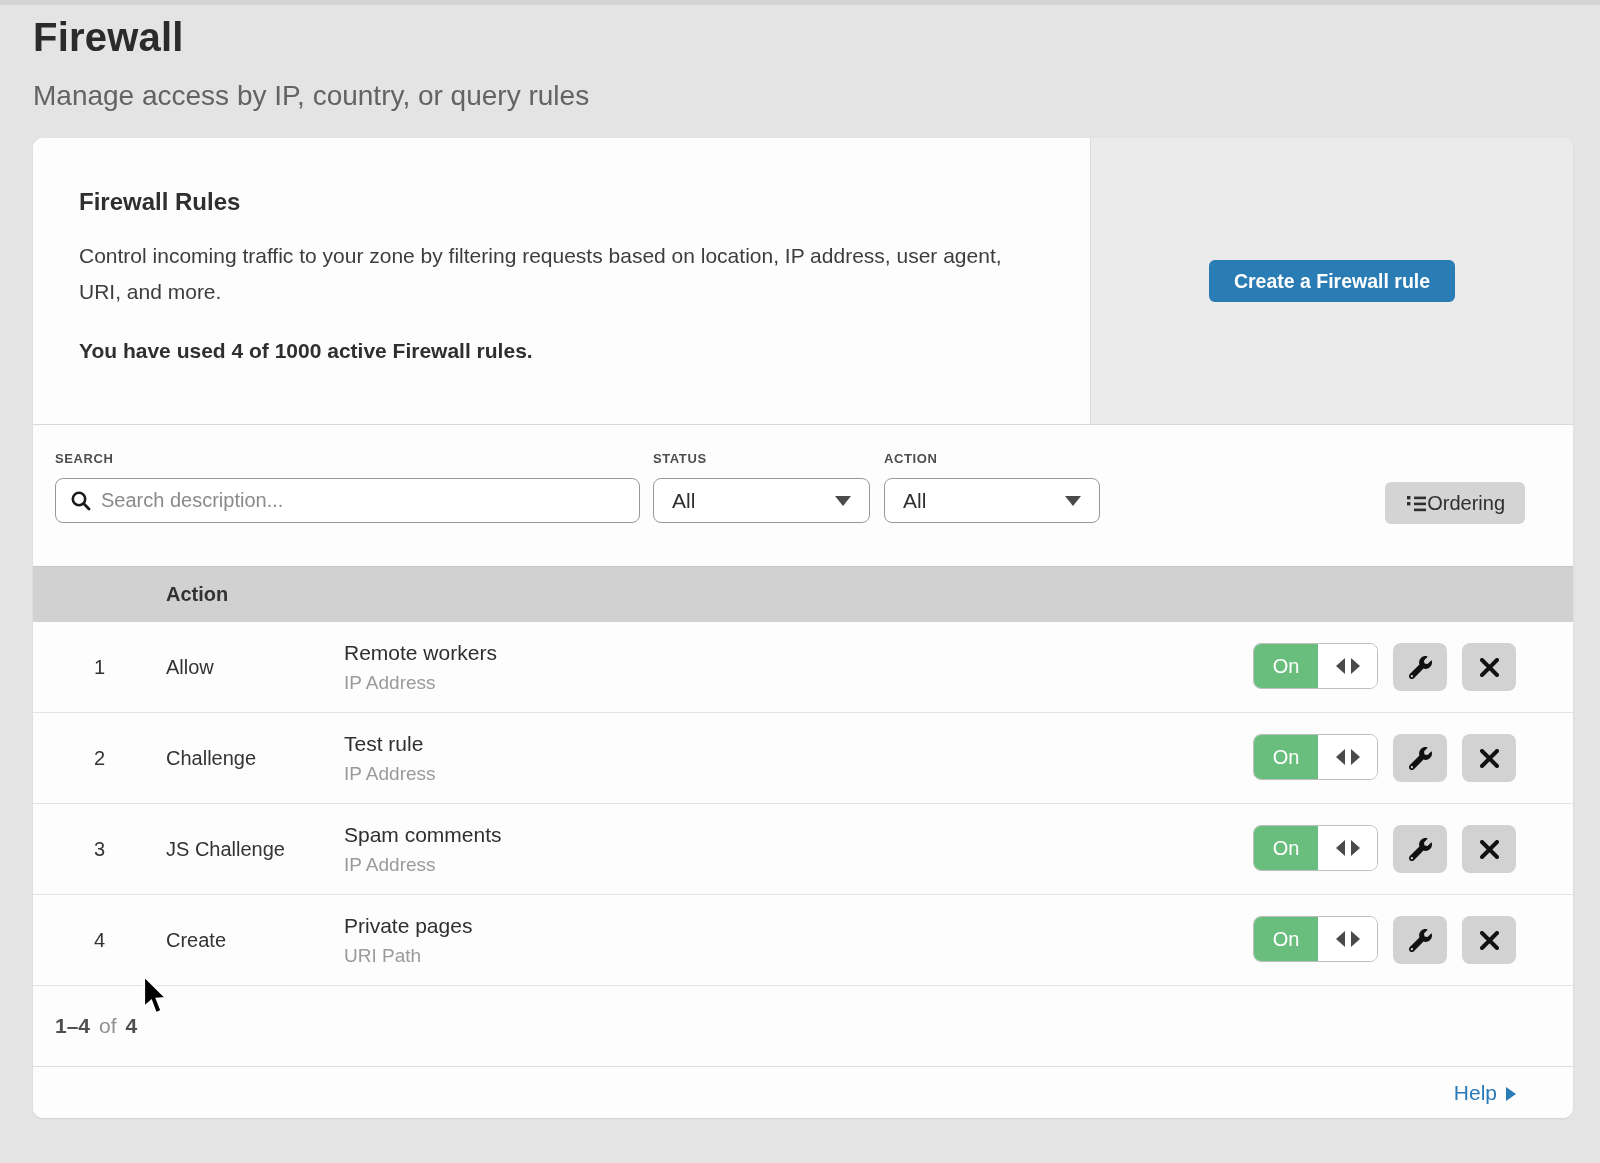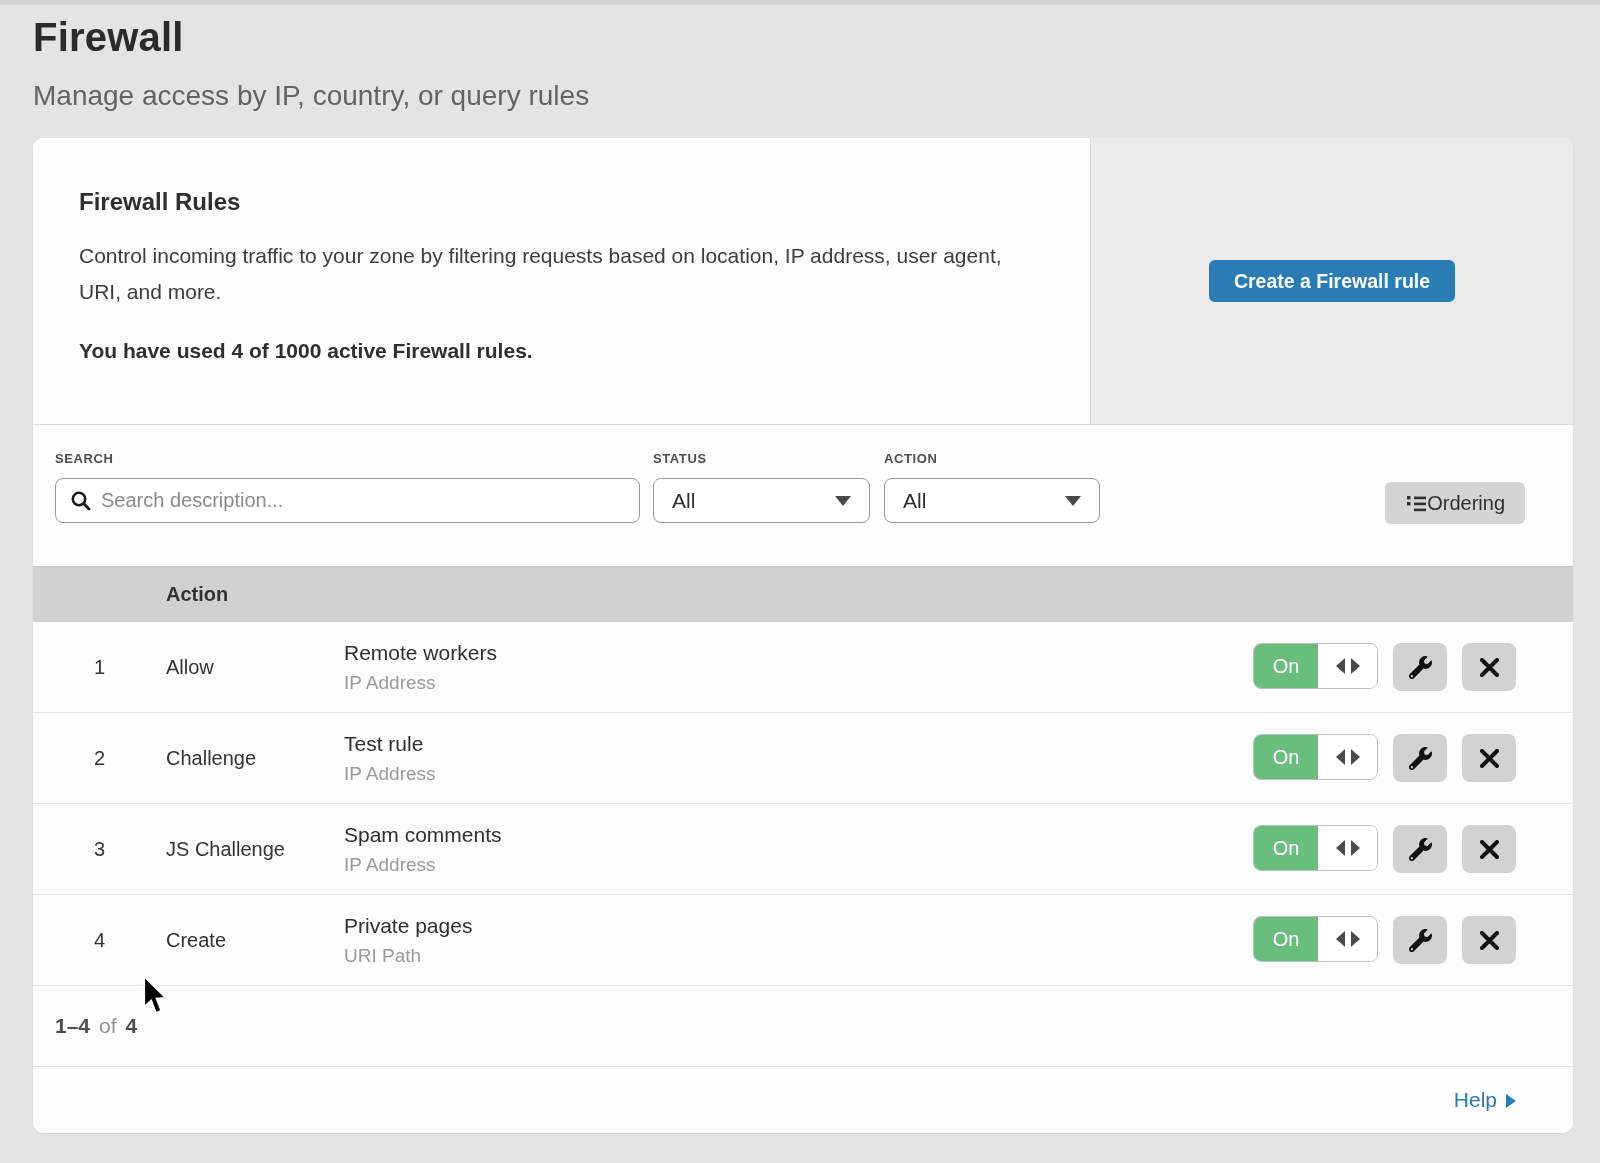--- a/index.html
+++ b/index.html
@@ -118,21 +118,21 @@
   }
 
   
   .pagination {
     height:80px; display:flex; align-items:center; padding-left:22px;
     font-size:21px; background:#fdfdfd;
   }
   .pagination .b { font-weight:700; color:#4f4f4f; }
   .pagination .of { color:#8f8f8f; margin:8px 9px; }
   .help-row {
-    height:67px; border-top:1px solid #ddd; display:flex; align-items:center;
+    height:52px; border-top:1px solid #ddd; display:flex; align-items:center;
     justify-content:flex-end; padding-right:57px; background:#fdfdfd;
     border-radius:0 0 10px 10px;
   }
   .help-link { display:flex; align-items:center; gap:9px; color:#2a7ab8; font-size:21px; cursor:pointer; text-decoration:none; }
   .help-arrow { width:0; height:0; border-top:7px solid transparent; border-bottom:7px solid transparent; border-left:10px solid #2a7ab8; margin-top:2px; }
 
   .cursor { position:absolute; left:142px; top:976px; pointer-events:none; }
 </style>
 </head>
 <body>

